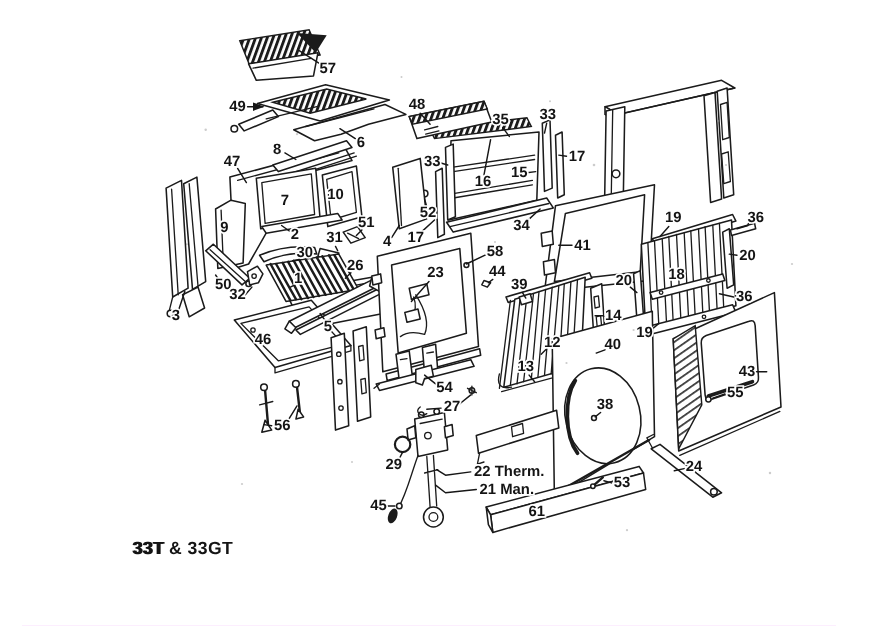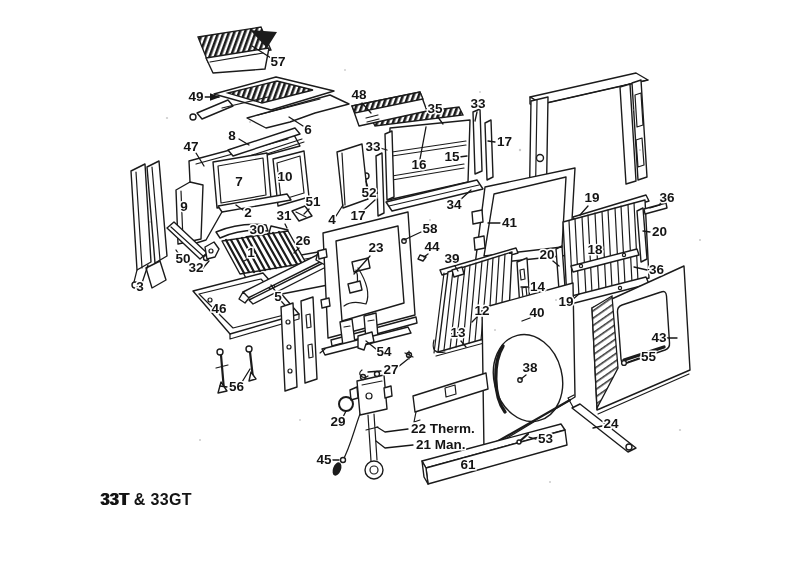--- a/index.html
+++ b/index.html
@@ -1,17 +1,17 @@
 <!DOCTYPE html>
 <html><head>
 <meta charset="utf-8">
 <style>
   html,body{margin:0;padding:0;background:#fff;}
   .stage{position:relative;width:740px;height:569px;background:#d946ef;overflow:hidden;
-         font-family:"Liberation Sans",sans-serif;}
+         font-family:"Liberation Sans",sans-serif;margin-left:20px;}
   svg{position:absolute;left:0;top:0;}
   svg *{vector-effect:non-scaling-stroke;}
   .p{fill:#fff;stroke:#1b1b1b;stroke-width:1.4;stroke-linejoin:round;stroke-linecap:round;}
   .ln{fill:none;stroke:#1b1b1b;stroke-width:1.2;stroke-linejoin:round;stroke-linecap:round;}
   .ln2{fill:none;stroke:#1b1b1b;stroke-width:2.2;stroke-linecap:round;}
   .ln3{fill:none;stroke:#1b1b1b;stroke-width:3.4;stroke-linecap:round;}
   .blk{fill:#1b1b1b;stroke:none;}
   .hat{fill:url(#hatch);stroke:#1b1b1b;stroke-width:1.3;}
   .leader{fill:none;stroke:#161616;stroke-width:1.3;stroke-linecap:round;stroke-linejoin:round;}
   .callout{font-family:"Liberation Sans",sans-serif;font-size:13.5px;font-weight:bold;

